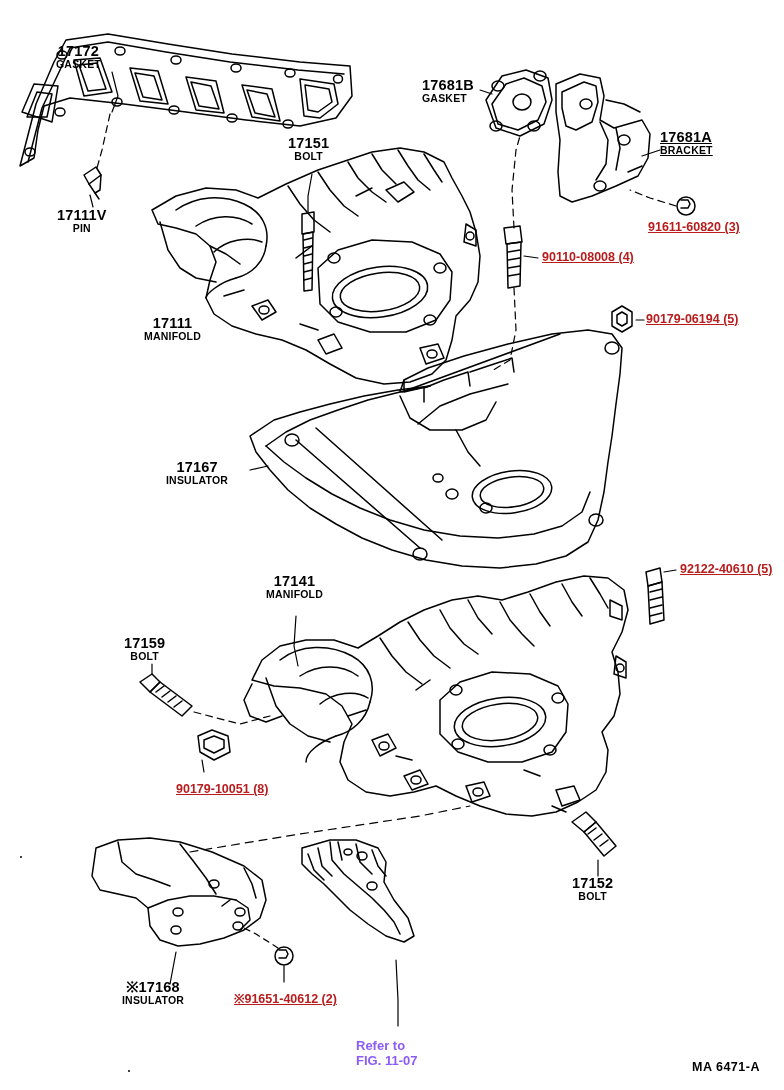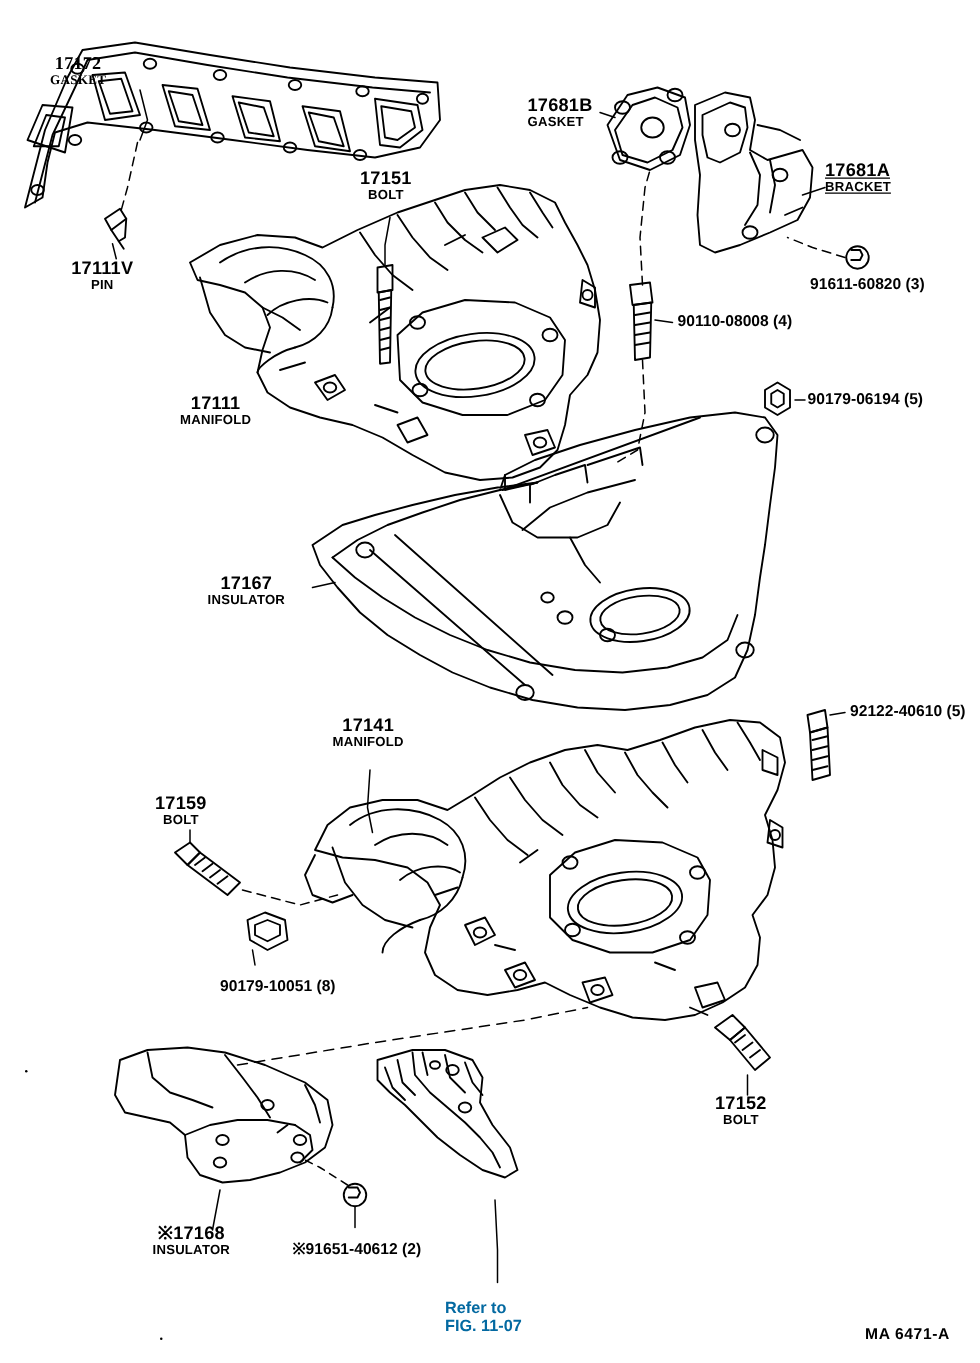--- a/index.html
+++ b/index.html
@@ -41,37 +41,38 @@
     font-size: 10.5px;
     font-weight: bold;
     letter-spacing: 0.2px;
   }
   .lbl.ctr { text-align: center; }
   .lbl.rgt { text-align: left; }
   .partno {
     position: absolute;
     font-size: 12.5px;
     font-weight: bold;
-    color: #000000;
+    color: #b91c1c;
     white-space: nowrap;
+    text-decoration: underline;
   }
   .note {
     position: absolute;
     font-size: 15px;
     font-weight: bold;
     color: #000;
     white-space: nowrap;
     border-bottom: 1.5px solid #000;
     padding-bottom: 1px;
   }
   .refer {
     position: absolute;
     font-size: 13px;
     font-weight: bold;
-    color: #0369a1;
+    color: #8b5cf6;
     line-height: 1.18;
     white-space: nowrap;
   }
   .figcode {
     position: absolute;
     font-size: 12.5px;
     font-weight: bold;
     color: #000;
     letter-spacing: 0.5px;
     padding-left: 16px;
@@ -400,21 +401,21 @@
         <path d="M372 850 L378 866 L386 876"></path>
         <ellipse cx="362" cy="856" rx="5" ry="4"></ellipse>
         <ellipse cx="372" cy="886" rx="5" ry="4"></ellipse>
         <ellipse cx="348" cy="852" rx="4" ry="3"></ellipse>
       </g>
       <path d="M398 1026 L398 1000 L396 960" stroke-width="1.2"></path>
 
     </g>
   </svg>
 
-  <div class="lbl ctr" style="left:40px; top:44px;font-family:Liberation Serif, serif;">
+  <div class="lbl ctr" style="left:56px; top:44px;">
     <span class="l1">17172</span>
     <span class="l2">GASKET</span>
   </div>
 
   <div class="lbl ctr" style="left:57px; top:208px;">
     <span class="l1">17111V</span>
     <span class="l2">PIN</span>
   </div>
 
   <div class="lbl ctr" style="left:288px; top:136px;">

